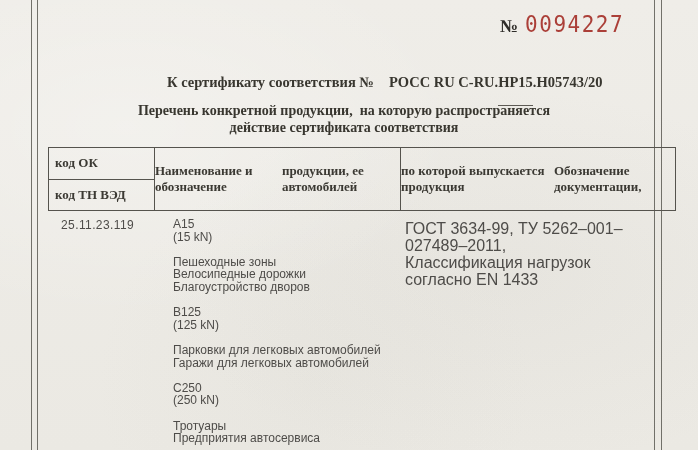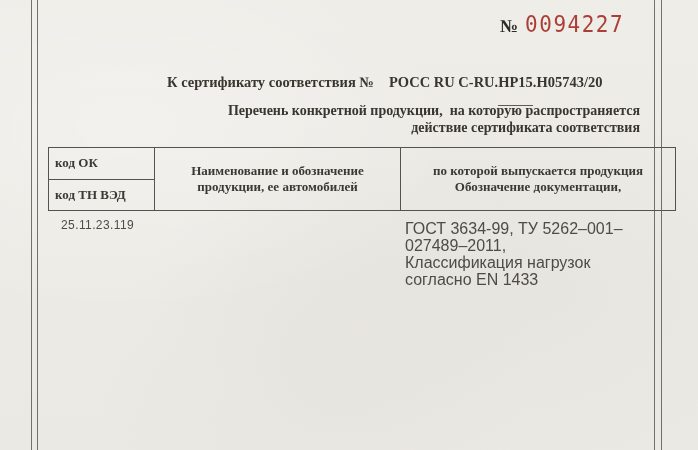--- a/index.html
+++ b/index.html
@@ -38,36 +38,36 @@
 
   .cert-line{
     position:absolute;left:167px;top:74px;width:500px;
     font-size:14.5px;font-weight:bold;color:#38362f;white-space:nowrap;
   }
   .cert-line .num{margin-left:15px;}
   .cert-line .u{border-bottom:1px solid rgba(56,54,47,.8);padding-bottom:15px;}
 
   .subtitle{
     position:absolute;left:48px;top:103px;width:592px;
-    text-align:right;font-size:14px;font-weight:bold;line-height:16.5px;
+    text-align:center;font-size:14px;font-weight:bold;line-height:16.5px;
     color:#38362f;white-space:pre-wrap;
   }
 
   .thead{
     position:absolute;left:48px;top:147px;width:628px;height:64px;
     border:1px solid #55534d;display:flex;box-sizing:border-box;
     font-size:13px;font-weight:bold;color:#3b3933;
   }
   .thead .c1{width:106px;border-right:1px solid #55534d;display:flex;flex-direction:column;box-sizing:border-box;}
   .thead .c1 .half{flex:1;display:flex;align-items:center;padding-left:6px;box-sizing:border-box;}
   .thead .c1 .half.top{border-bottom:1px solid #55534d;}
   .thead .c2{width:246px;border-right:1px solid #55534d;box-sizing:border-box;}
   .thead .c3{flex:1;}
   .thead .c2,.thead .c3{
-    display:flex;flex-direction:column;align-items:center;justify-content:center;
+    display:flex;align-items:center;justify-content:center;
     text-align:left;line-height:16px;
   }
 
   .body-sans{font-family:"Liberation Sans", sans-serif;color:#4e4c49;}
   .cell-code{position:absolute;left:61px;top:218px;font-size:12px;letter-spacing:.4px;}
   .cell-product{
     position:absolute;left:173px;top:218px;width:225px;
     font-size:12px;line-height:12.6px;white-space:pre-line;
   }
   .cell-docs{
@@ -107,16 +107,34 @@
       <span>Наименование и обозначение</span>
       <span>продукции, ее автомобилей</span>
     </div>
     <div class="c3">
       <span>по которой выпускается продукция</span>
       <span>Обозначение документации,</span>
     </div>
   </div>
 
   <div class="cell-code body-sans">25.11.23.119</div>
+  <div class="cell-product body-sans">A15
+(15 kN)
+
+Пешеходные зоны
+Велосипедные дорожки
+Благоустройство дворов
+
+B125
+(125 kN)
+
+Парковки для легковых автомобилей
+Гаражи для легковых автомобилей
+
+C250
+(250 kN)
+
+Тротуары
+Предприятия автосервиса</div>
   <div class="cell-docs body-sans">ГОСТ 3634-99, ТУ 5262–001–027489–2011,
 Классификация нагрузок согласно EN 1433</div>
 
 </div>
 
 </body></html>

